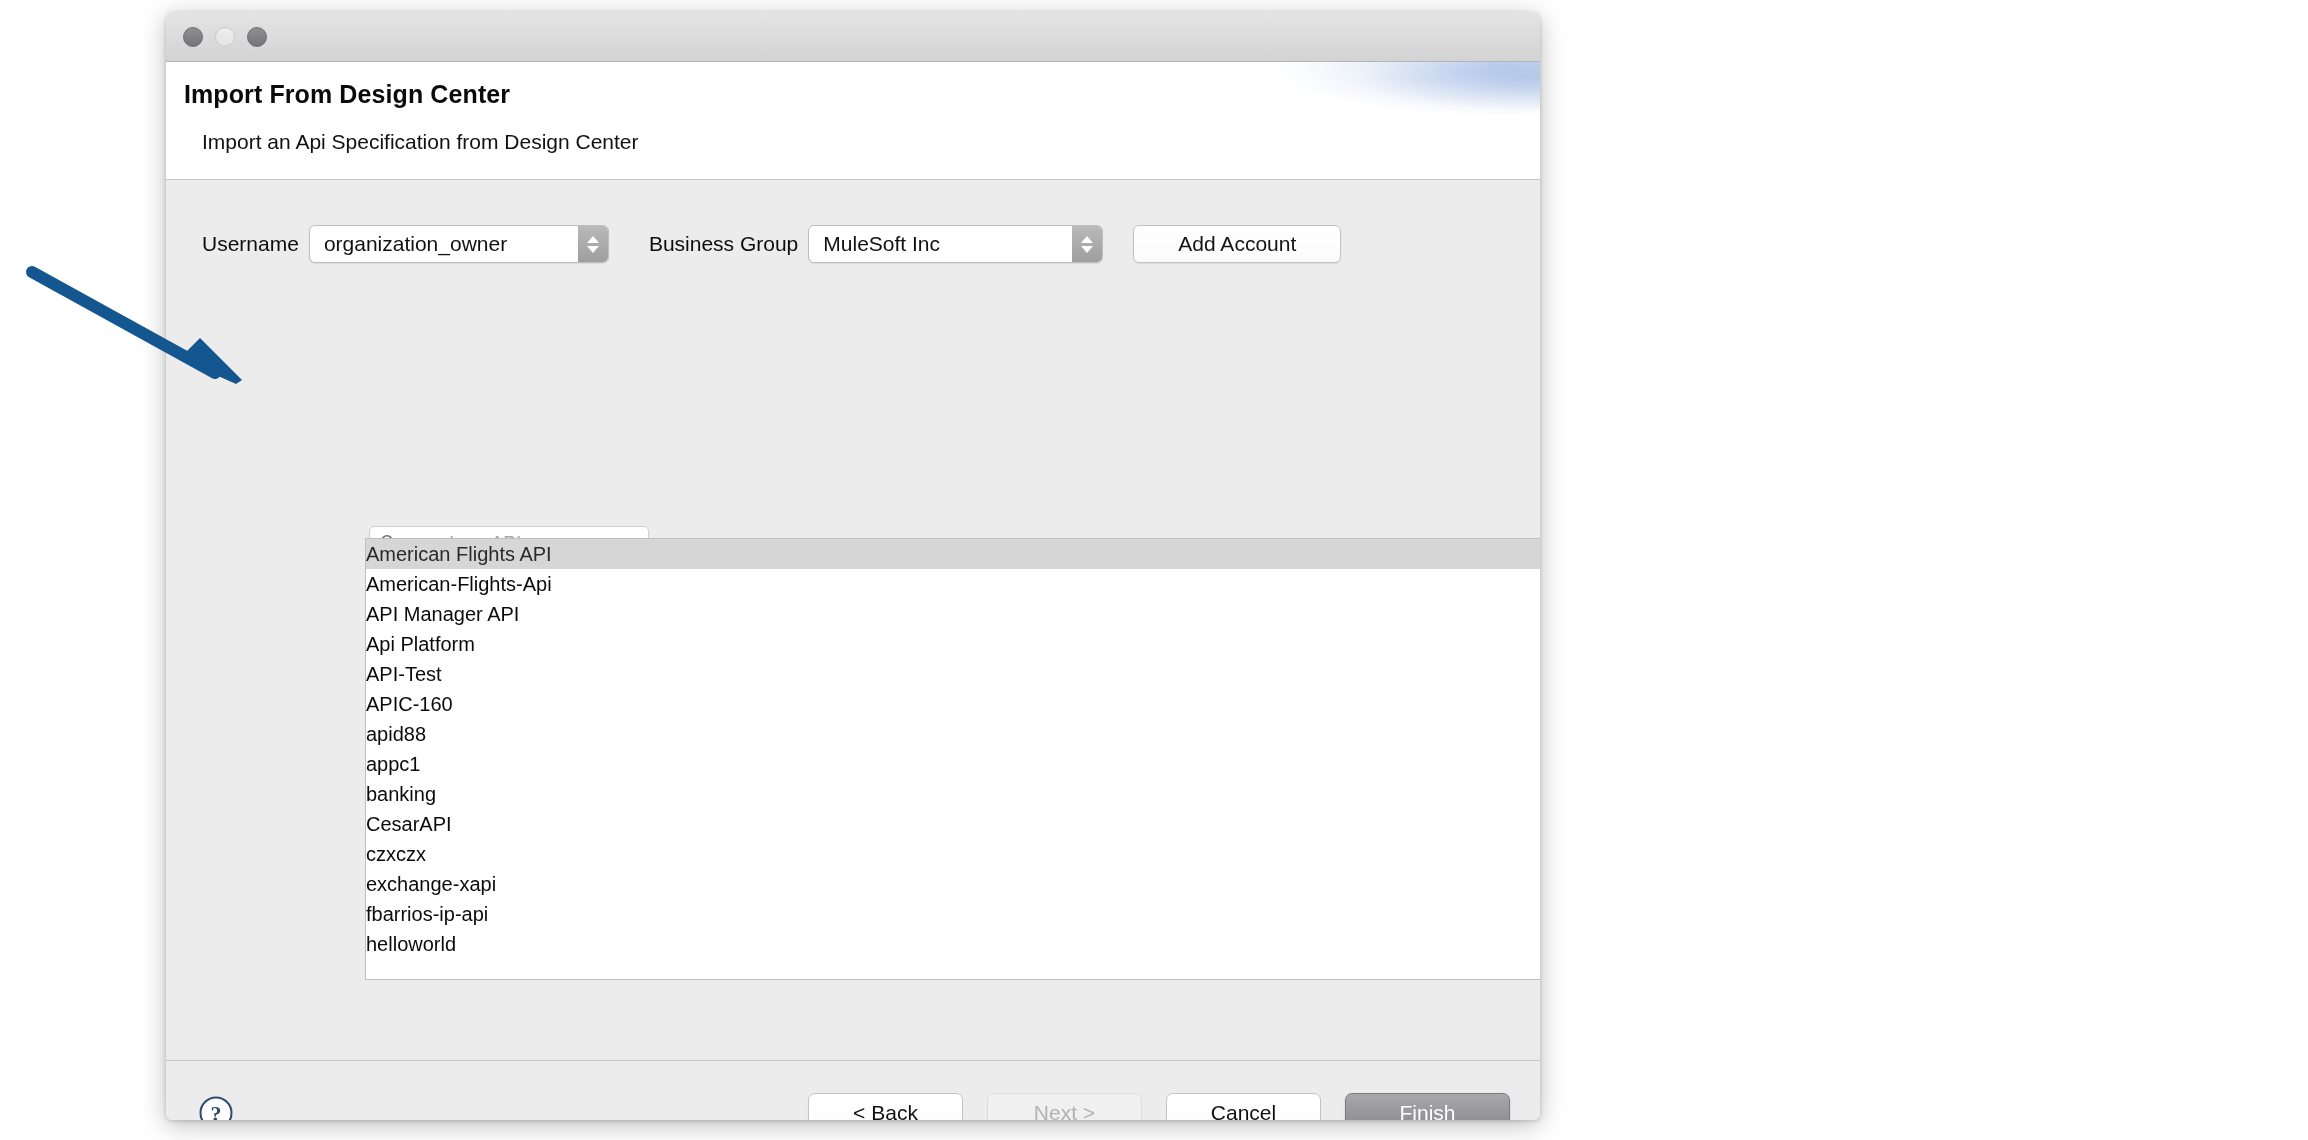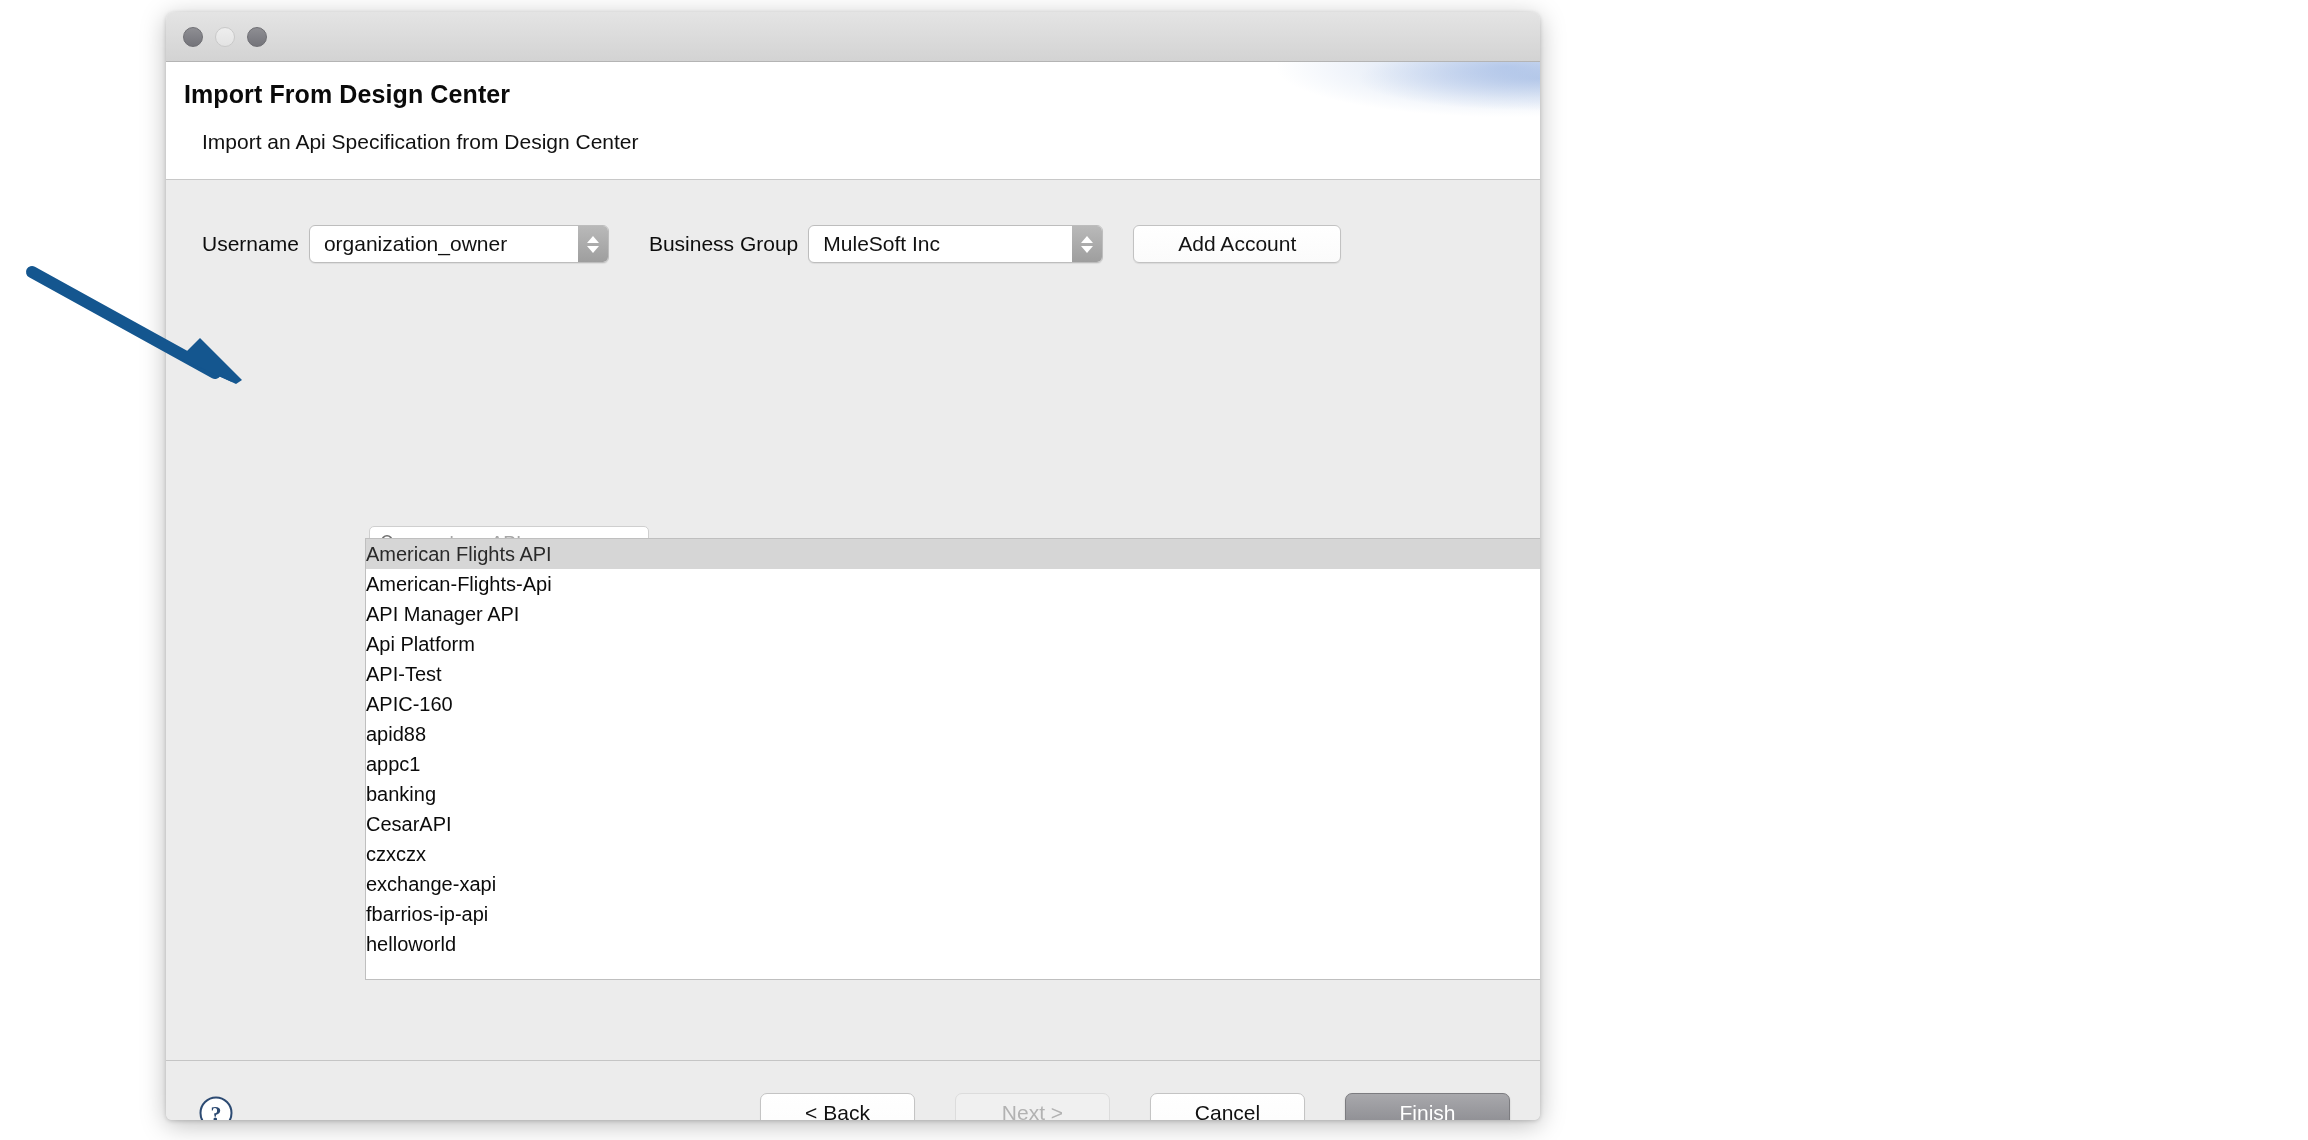--- a/index.html
+++ b/index.html
@@ -220,21 +220,21 @@
   #help-button {
     position: absolute;
     left: 32px; top: 34px;
     width: 36px; height: 36px;
   }
   #footer-buttons {
     position: absolute;
     right: 30px; top: 32px;
     display: flex;
     align-items: center;
-    gap: 40px;
+    gap: 24px;
   }
   .footer-btn {
     height: 40px;
     min-width: 155px;
     border-radius: 7px;
     font-size: 21px;
     display: flex;
     align-items: center;
     justify-content: center;
     white-space: nowrap;

